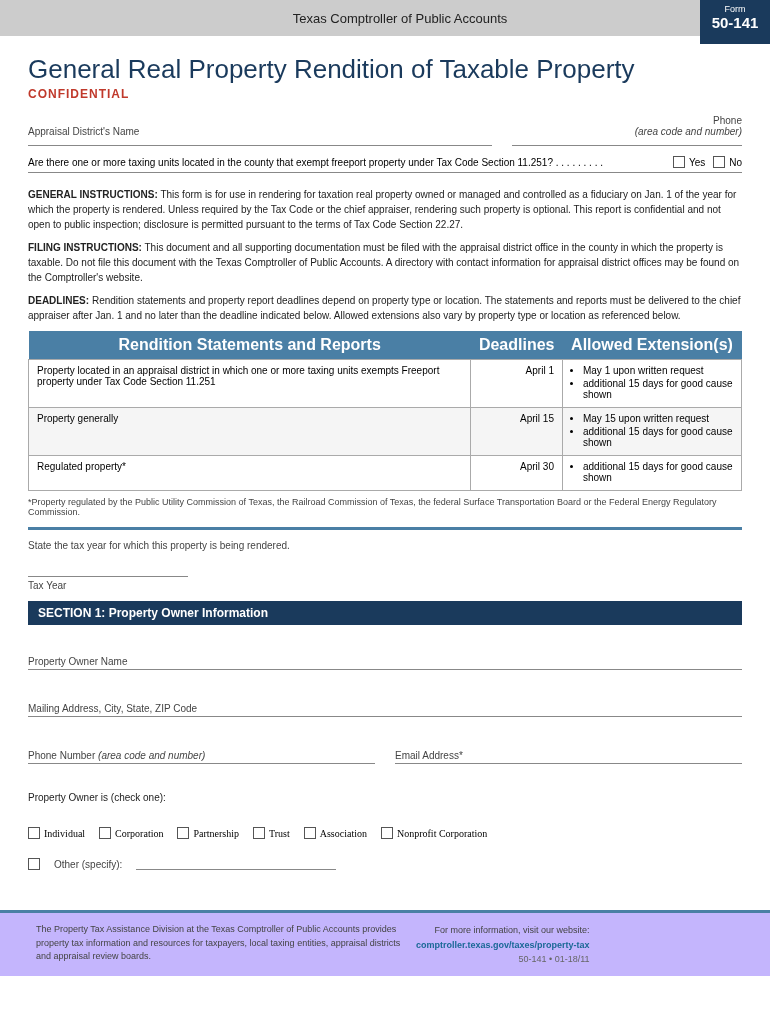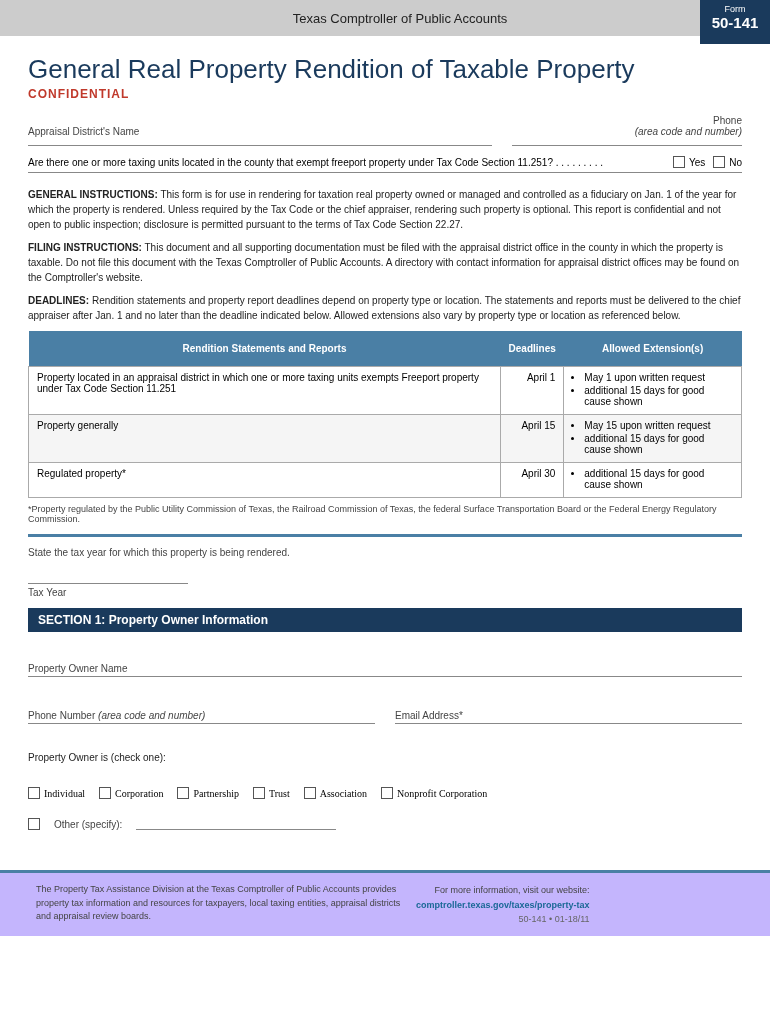--- a/index.html
+++ b/index.html
@@ -137,24 +137,24 @@
     
     .rendition-table {
       width: 100%;
       border-collapse: collapse;
       margin-bottom: 6px;
       font-size: 10px;
     }
     .rendition-table th {
       background: #4a7fa5;
       color: #fff;
-      padding: 12px 8px;
+      padding: 5px 8px;
       text-align: center;
       font-weight: bold;
-      font-size: 10px;
+      font-size: 16px;
     }
     .rendition-table td {
       border: 1px solid #aaa;
       padding: 5px 8px;
       vertical-align: top;
     }
     .rendition-table tr:nth-child(even) td { background: #f5f5f5; }
     .rendition-table ul { padding-left: 12px; }
     .rendition-table ul li { margin-bottom: 2px; }
     .deadline-col { text-align: right; white-space: nowrap; }
@@ -391,20 +391,24 @@
 
     <div class="section-header">
       <span>SECTION 1: Property Owner Information</span>
     </div>
 
     <div class="single-field">
       <div style="height:18px;"></div>
       <span class="single-field-label">Property Owner Name</span>
     </div>
 
+    <div class="single-field">
+      <div style="height:18px;"></div>
+      <span class="single-field-label">Mailing Address, City, State, ZIP Code</span>
+    </div>
 
     <div class="two-col-row">
       <div class="single-field">
         <div style="height:18px;"></div>
         <span class="single-field-label">
           <span>Phone Number</span>
           <em>(area code and number)</em>
         </span>
       </div>
       <div class="single-field">

